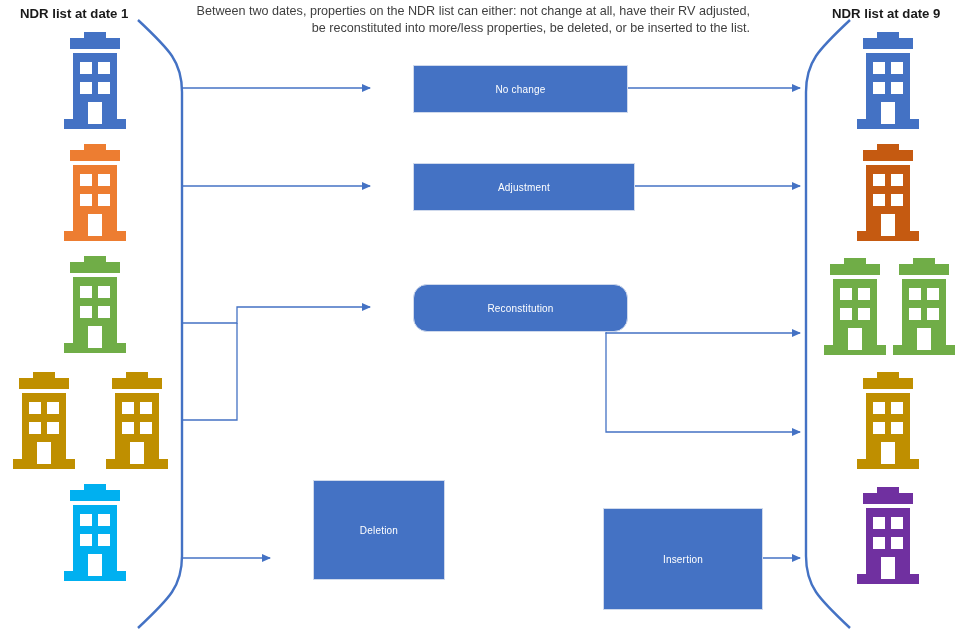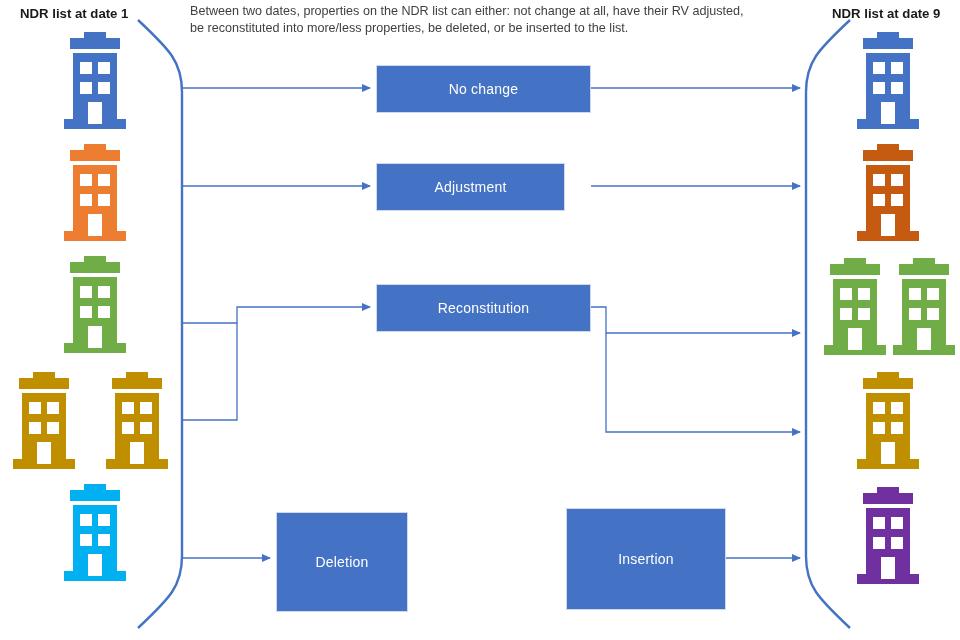--- a/index.html
+++ b/index.html
@@ -17,21 +17,21 @@
     width: 960px;
     height: 640px;
     overflow: hidden;
     background: #ffffff;
   }
   .caption {
     position: absolute;
     left: 190px;
     top: 3px;
     width: 560px;
-    text-align: left;
+    text-align: right;
     font-size: 12.6px;
     line-height: 17px;
     color: #3f3f3f;
   }
   .list-label {
     position: absolute;
     font-size: 13.2px;
     font-weight: bold;
     color: #1a1a1a;
     white-space: nowrap;
@@ -48,23 +48,24 @@
   }
 
   .proc-box {
     position: absolute;
     background: #4472C4;
     border: 1px solid #cfd9ec;
     display: flex;
     align-items: center;
     justify-content: center;
     color: #ffffff;
-    font-size: 14px;
+    font-size: 10px;
     letter-spacing: .2px;
     box-sizing: border-box;
+    margin-left: 37px;
   }
 
   .bldg { position: absolute; }
 </style>
 </head>
 <body>
 
 <div id="canvas">
 
   <div class="list-label" id="label-left">NDR list at date 1</div>
@@ -102,27 +103,27 @@
       <path d="M182,558 L270,558" marker-end="url(#ah)"></path>
 
       <path d="M698,558 L800,558" marker-end="url(#ah)"></path>
     </g>
   </svg>
 
   <div id="boxes">
       <div class="proc-box" style="left: 376px; top: 65px; width: 215px; height: 48px;">
         <span>No change</span>
       </div>
-      <div class="proc-box" style="left: 376px; top: 163px; width: 189px; height: 48px;">
+      <div class="proc-box" style="left: 376px; top: 163px; width: 222px; height: 48px;">
         <span>Adjustment</span>
       </div>
-      <div class="proc-box" style="left: 376px; top: 284px; width: 215px; height: 48px;">
+      <div class="proc-box" style="left: 376px; top: 284px; width: 215px; height: 48px; border-radius: 14px;">
         <span>Reconstitution</span>
       </div>
-      <div class="proc-box" style="left: 276px; top: 512px; width: 132px; height: 100px;">
+      <div class="proc-box" style="left: 276px; top: 480px; width: 132px; height: 100px;">
         <span>Deletion</span>
       </div>
       <div class="proc-box" style="left: 566px; top: 508px; width: 160px; height: 102px;">
         <span>Insertion</span>
       </div>
     </div>
 
   <div id="left-col">
       <div class="bldg" style="left: 62px; top: 32px; width: 66px; height: 103px;"><svg viewBox="0 0 66 103" width="100%" height="100%">
           <g fill="#4472C4">

